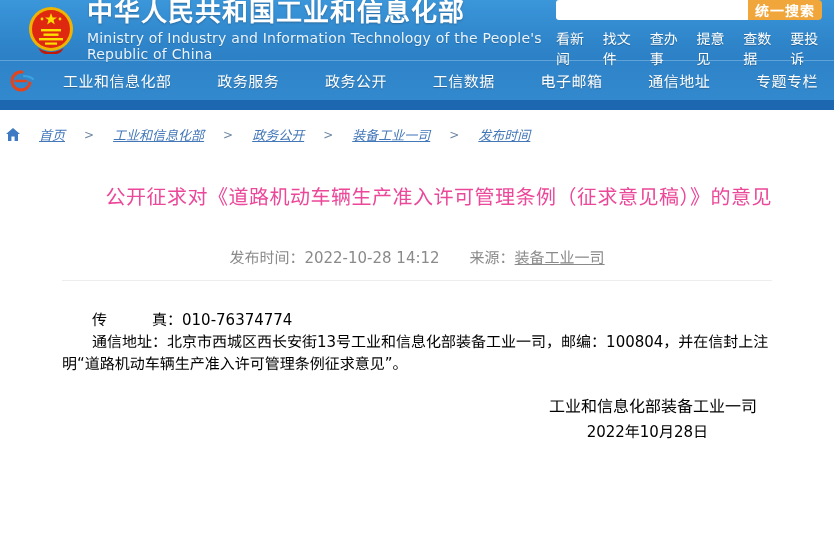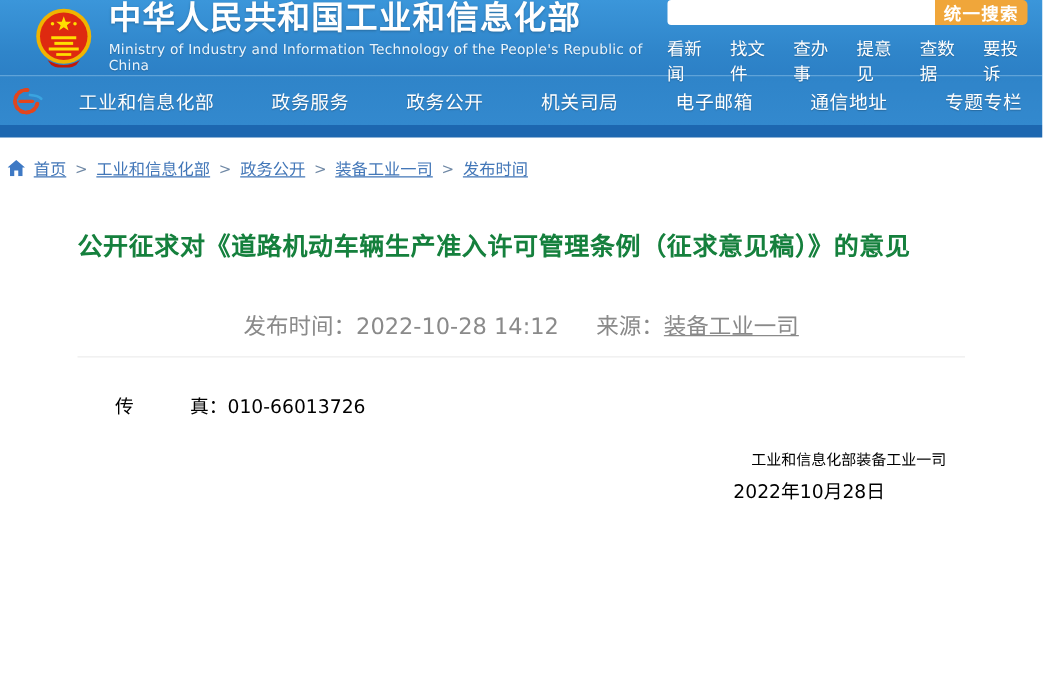--- a/index.html
+++ b/index.html
@@ -16,21 +16,21 @@
     display:flex; justify-content:space-between; 
     padding:0 10px 0 28px;
   }
   .brand { display:flex; align-items:center; gap:13px; }
   .emblem { width:46px; height:48px; flex:0 0 auto; }
   .site-title {
     color:#fff; font-size:26px; font-weight:bold; letter-spacing:1px;
     line-height:1.1; text-shadow:0 1px 2px rgba(0,0,0,.25); cursor:pointer;
   }
   .site-subtitle {
-    color:#eaf4fc; font-size:11px; margin-top:3px; letter-spacing:.2px;
+    color:#eaf4fc; font-size:14px; margin-top:3px; letter-spacing:.2px;
     text-shadow:0 1px 1px rgba(0,0,0,.2);
   }
   .search-area { display:flex; flex-direction:column; width:298px; margin-right:2px; }
   .search-row { display:flex; height:27px; }
   .search-input {
     flex:1; border:none; outline:none; background:#fff;
     border-radius:3px 0 0 3px; padding:0 8px; font-size:13px;
   }
   .search-btn {
     width:74px; border:none; background:#f0a63a; color:#fff;
@@ -55,43 +55,43 @@
     flex:1; display:flex; justify-content:space-between;
     margin-left:28px; padding-right:2px;
   }
   .nav-items span {
     color:#fff; font-size:15px; letter-spacing:.5px; cursor:pointer;
     text-shadow:0 1px 1px rgba(0,0,0,.25);
   }
   .nav-strip { height:10px; background:#1d67b0; }
   
   .breadcrumb {
-    display:flex; align-items:center; gap:7px;
-    padding:15px 0 10px 6px; font-size:13px;
+    display:flex; align-items:center; gap:19px;
+    padding:15px 0 10px 6px; font-size:13px;font-style:italic;
   }
   .home-icon { width:14px; height:13px; }
   .crumb { color:#4377b8; text-decoration:underline; cursor:pointer; }
   .crumb-sep { color:#6f88a5; font-size:12px; }
   
   article { margin:27px 62px 0 62px; }
   .art-title {
-    text-align:left; font-size:20px; font-weight:bold; color:#15803d;
+    text-align:right; font-size:20px; font-weight:normal; color:#ec4899;
     letter-spacing:.5px;
   }
   .art-meta {
-    margin-top:36px; text-align:center; font-size:18px; color:#8a8a8a;
+    margin-top:36px; text-align:center; font-size:15px; color:#8a8a8a;
     padding-bottom:13px; border-bottom:1px solid #ededed;
   }
   .art-meta .gap { display:inline-block; width:30px; }
   .art-meta .src-link { text-decoration:underline; color:#8a8a8a; cursor:pointer; }
   .art-body { margin-top:28px; font-size:15px; line-height:22px; color:#000; }
   .art-body p { text-indent:2em; margin:0; }
   .attachment { margin-top:22px; cursor:pointer; }
   .sig-block { margin-top:21px; }
-  .sig-name { text-align:right; padding-right:15px; font-size:12px; }
+  .sig-name { text-align:right; padding-right:15px; font-size:16px; }
   .sig-date { text-align:right; padding-right:64px; font-size:15px; margin-top:3px; }
 </style>
 </head>
 <body>
 
 <header class="topbar">
   <div class="brand">
     <svg class="emblem" viewBox="0 0 46 48">
       <circle cx="23" cy="23" r="22" fill="#f0b400"></circle>
       <circle cx="23" cy="23" r="19" fill="#de2910"></circle>
@@ -128,21 +128,21 @@
 <nav class="mainnav">
   <svg class="miit-logo" viewBox="0 0 27 26">
     <path d="M14 4 A9 9 0 1 0 22 14" fill="none" stroke="#e2451d" stroke-width="3.2" stroke-linecap="round" stroke-dasharray="2.6 2.2"></path>
     <path d="M8 13 L18 13" stroke="#e2451d" stroke-width="2.6" stroke-linecap="round"></path>
     <path d="M16 8 A12 5 0 0 1 25 11" fill="none" stroke="#3aa4e0" stroke-width="2.2" stroke-linecap="round"></path>
   </svg>
   <div class="nav-items">
     <span>工业和信息化部</span>
     <span>政务服务</span>
     <span>政务公开</span>
-    <span>机关司局</span>
+    <span>工信数据</span>
     <span>电子邮箱</span>
     <span>通信地址</span>
     <span>专题专栏</span>
   </div>
 </nav>
 <div class="nav-strip"></div>
 
 <div class="breadcrumb">
   <svg class="home-icon" viewBox="0 0 14 13">
     <path d="M7 0 L14 6 L12 6 L12 13 L8.6 13 L8.6 8.4 L5.4 8.4 L5.4 13 L2 13 L2 6 L0 6 Z" fill="#3e79c4"></path>
@@ -159,19 +159,20 @@
 </div>
 
 <article>
   <h1 class="art-title">公开征求对《道路机动车辆生产准入许可管理条例（征求意见稿）》的意见</h1>
 
   <div class="art-meta">
     <span>发布时间：</span><span>2022-10-28 14:12</span><span class="gap"></span><span>来源：</span><span class="src-link">装备工业一司</span>
   </div>
 
   <div class="art-body">
-    <p>传　　　真：010-66013726</p>
+    <p>传　　　真：010-76374774</p>
+    <p>通信地址：北京市西城区西长安街13号工业和信息化部装备工业一司，邮编：100804，并在信封上注明“道路机动车辆生产准入许可管理条例征求意见”。</p>
     <div class="sig-block">
       <div class="sig-name">工业和信息化部装备工业一司</div>
       <div class="sig-date">2022年10月28日</div>
     </div>
   </div>
 </article>
 
 </body></html>

